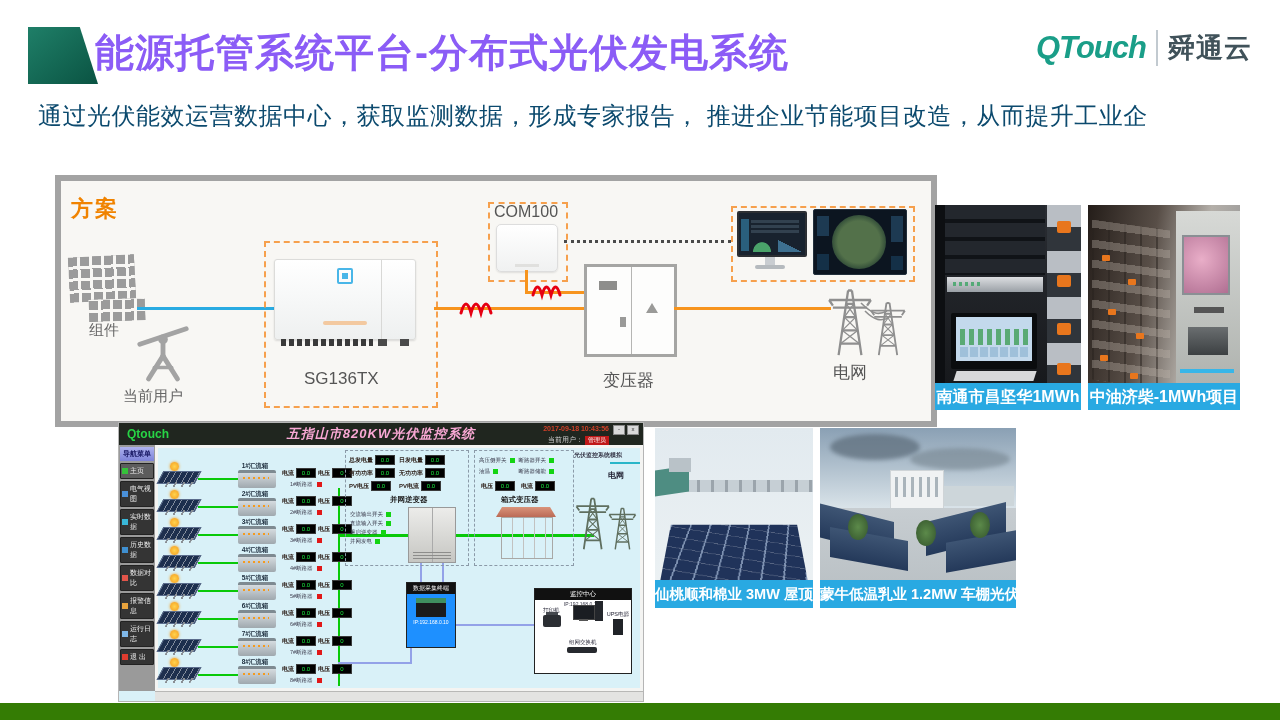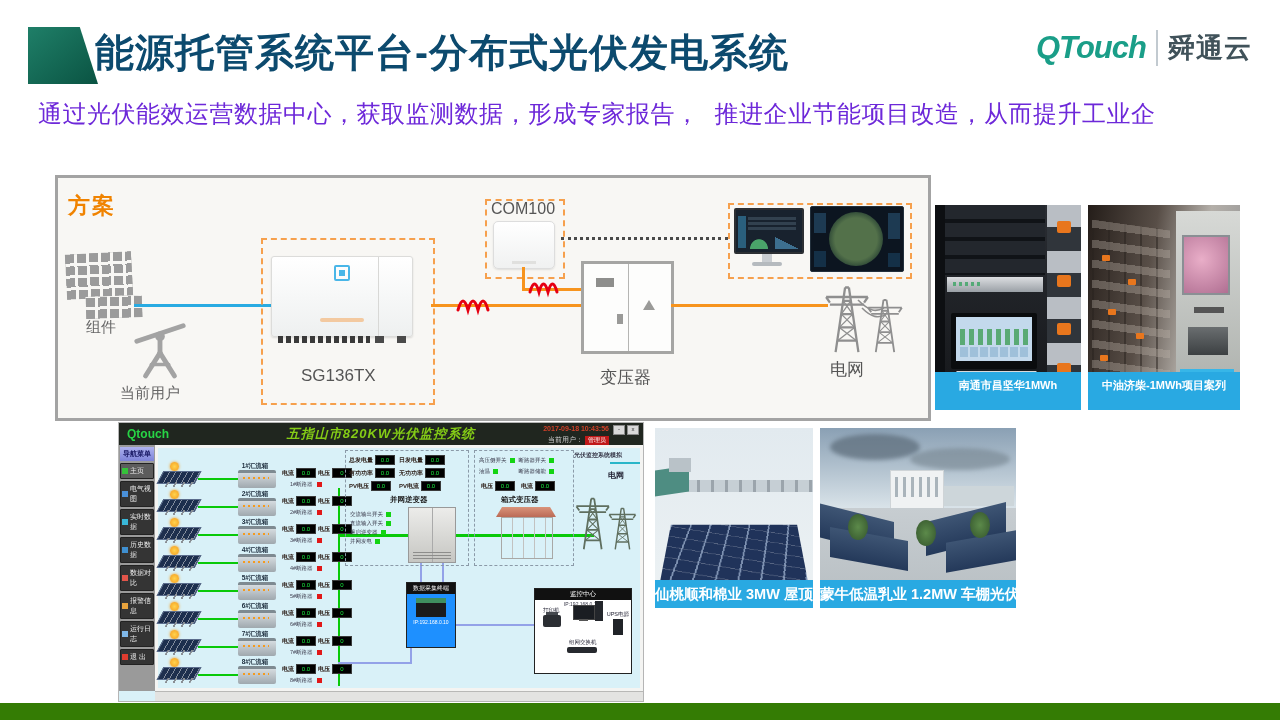--- a/index.html
+++ b/index.html
@@ -4,31 +4,31 @@
 <style>
   html,body{margin:0;padding:0;background:#e9e9e9;}
   #slide{position:relative;width:1280px;height:720px;background:#ffffff;overflow:hidden;
          font-family:"Liberation Sans",sans-serif;margin:0 auto;}
   .abs{position:absolute;}
 
   
   #title-shape{left:28px;top:27px;width:70px;height:57px;
     background:linear-gradient(140deg,#1f7f68,#0a5342);
     clip-path:polygon(0 0,74% 0,100% 100%,0 100%);}
-  #page-title{left:95px;top:26px;font-size:39px;font-weight:800;color:#0c4a6e;letter-spacing:1px;white-space:nowrap;text-align:right;}
+  #page-title{left:95px;top:26px;font-size:39px;font-weight:800;color:#8b5cf6;letter-spacing:1px;white-space:nowrap;text-align:right;}
   #logo{left:1036px;top:30px;display:flex;align-items:center;gap:10px;}
   #logo .qtouch{font-size:31px;font-weight:900;font-style:italic;color:#1a9e88;letter-spacing:-1px;}
   #logo .divider{width:2px;height:36px;background:#c2cad0;}
   #logo .cloud{font-size:27px;font-weight:700;color:#40525a;letter-spacing:1px;}
 
   
-  #intro{left:38px;top:100px;width:1210px;font-size:24px;line-height:32px;color:#6d28d9;letter-spacing:0.5px;font-family:Liberation Mono, monospace;}
-
-  
-  #solution{left:55px;top:175px;width:870px;height:240px;background:#f8f7f4;border:3px solid #a3a3a3;}
+  #intro{left:38px;top:100px;width:1210px;font-size:24px;line-height:32px;color:#0c4a6e;letter-spacing:0.5px;}
+
+  
+  #solution{left:55px;top:175px;width:870px;height:240px;background:#f8f7f4;border:6px solid #a3a3a3;}
   #solution-label{left:10px;top:13px;font-size:22px;font-weight:800;color:#f08300;letter-spacing:2px;}
   .node-label{font-size:15px;color:#666;}
   .dashed-box{border:2px dashed #f6a04d;}
   .line{position:absolute;}
   .line.blue{background:#29abe2;height:3px;}
   .line.orange{background:#f7941d;}
   .dotted{border-top:3px dotted #4a4a4a;height:0;}
 
   
   .pv-grid{background:
@@ -83,21 +83,21 @@
   #monitor-right .p3{position:absolute;left:3px;bottom:4px;width:12px;height:16px;background:#143047;}
   #monitor-right .p4{position:absolute;right:3px;bottom:4px;width:12px;height:14px;background:#143047;}
 
   .squiggle{position:absolute;}
 
   
   .proj{position:absolute;overflow:hidden;}
   .proj .cap{position:absolute;left:0;right:0;bottom:0;background:#29a9e2;color:#fff;
      font-weight:700;text-align:center;}
   #photo-rack{left:935px;top:205px;width:146px;height:205px;background:linear-gradient(#2a2d33,#141619);}
-  #photo-rack .cap,#photo-battery .cap{height:38px;line-height:27px;font-size:11px;}
+  #photo-rack .cap,#photo-battery .cap{height:27px;line-height:27px;font-size:16px;}
   #photo-rack .rail{position:absolute;left:0;top:0;width:10px;height:100%;background:#0d0f12;}
   #photo-rack .slats{position:absolute;left:10px;top:0;width:100px;height:70px;
      background:repeating-linear-gradient(180deg,#23272d 0 14px,#101317 14px 18px);}
   #photo-rack .server{position:absolute;left:12px;top:72px;width:96px;height:15px;
      background:linear-gradient(#dcdee1,#9aa0a6);}
   #photo-rack .server i{position:absolute;left:6px;top:5px;width:30px;height:4px;
      background:repeating-linear-gradient(90deg,#5a7 0 3px,transparent 3px 6px);}
   #photo-rack .monitor{position:absolute;left:16px;top:108px;width:86px;height:56px;background:#0a0c0e;border-radius:2px;}
   #photo-rack .monitor .scr{position:absolute;left:5px;top:4px;width:76px;height:44px;background:#c3d9ec;}
   #photo-rack .monitor .scr .wave{position:absolute;left:4px;top:12px;width:68px;height:16px;
@@ -119,21 +119,21 @@
   #photo-battery .scr{position:absolute;right:10px;top:24px;width:44px;height:56px;border:2px solid #8a8f94;
      background:radial-gradient(circle at 40% 40%,#e9aec8,#b06f92);}
   #photo-battery .slot{position:absolute;right:16px;top:96px;width:30px;height:6px;background:#555;}
   #photo-battery .vent{position:absolute;right:12px;top:116px;width:40px;height:28px;background:linear-gradient(#6a6e70,#3c4042);}
   #photo-battery .led{position:absolute;right:6px;top:158px;width:54px;height:4px;background:#37b6e8;}
 
   
   #scada{left:118px;top:422px;width:524px;height:278px;border:1px solid #b5b5b5;background:#d9f1f8;}
   #scada-titlebar{position:absolute;left:0;top:0;width:100%;height:22px;background:#20261f;}
   #scada-brand{position:absolute;left:8px;top:4px;color:#27d445;font-weight:800;font-size:12px;}
-  #scada-title{position:absolute;left:0;right:0;top:2px;text-align:center;color:#84cc16;
+  #scada-title{position:absolute;left:0;right:0;top:2px;text-align:center;color:#f9a8d4;
      font-size:13px;font-weight:800;font-style:italic;letter-spacing:1px;}
   #scada-dt{position:absolute;right:34px;top:2px;color:#d04028;font-size:7px;font-weight:700;}
   #scada-user{position:absolute;right:34px;top:12px;color:#c9c9c9;font-size:7px;display:flex;gap:2px;align-items:center;}
   #scada-user b{background:#c01818;color:#fff;font-size:6px;padding:0 3px;font-weight:400;}
   .winbtn{position:absolute;top:2px;width:10px;height:8px;background:#d9d9d9;border:1px solid #8a8a8a;
      font-size:6px;line-height:6px;text-align:center;color:#333;}
   
   #scada-side{position:absolute;left:0;top:22px;width:36px;height:246px;background:#9a9a9a;}
   #nav-header{margin:2px 1px;background:linear-gradient(#aeb2ee,#7d82d8);color:#1a1a66;
      font-size:7px;font-weight:700;text-align:center;padding:2px 0;}

